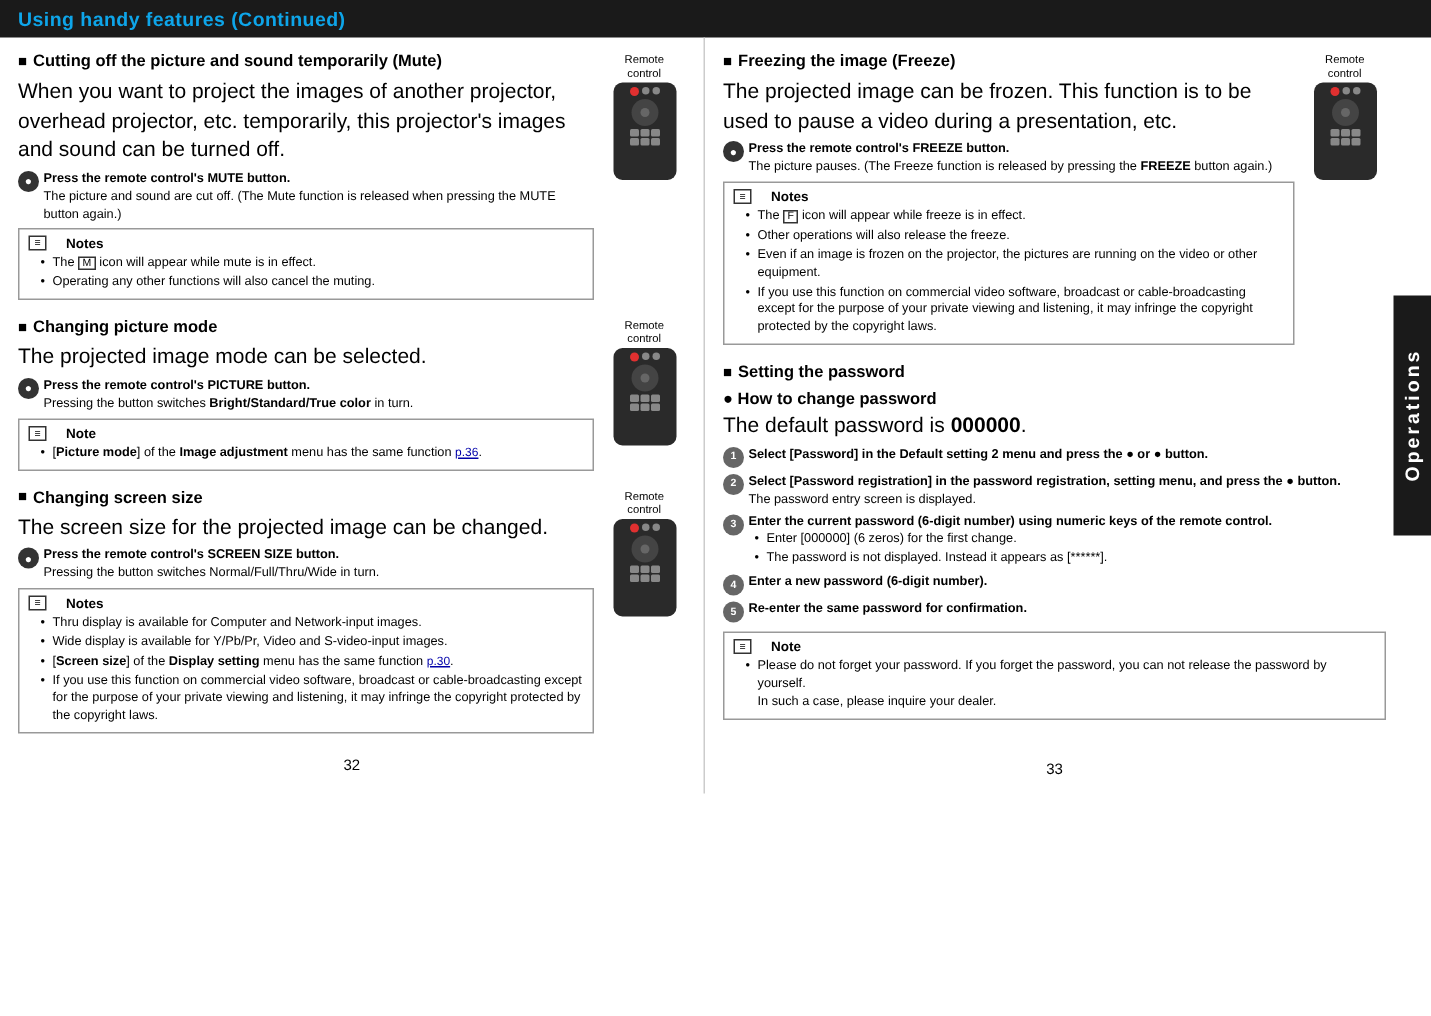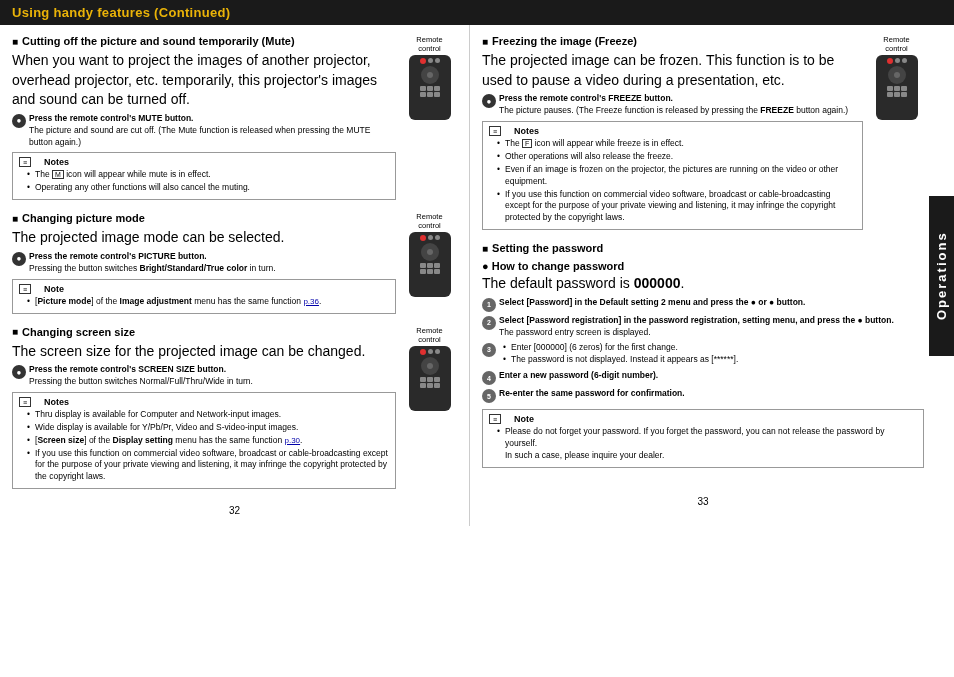--- a/index.html
+++ b/index.html
@@ -13,21 +13,21 @@
     }
 
     .page-container {
       width: 954px;
       background: #fff;
       padding: 0;
     }
 
     .page-header {
       background: #1a1a1a;
-      color: #eab308;
+      color: #0ea5e9;
       font-size: 13px;
       font-weight: bold;
       padding: 5px 12px;
       letter-spacing: 0.3px;
     }
 
     .content-area {
       display: flex;
       padding: 0;
       justify-content: center;
@@ -506,20 +506,21 @@
           <span class="numbered-circle">2</span>
           <div class="step-text">
             <strong>Select [Password registration] in the password registration, setting menu, and press the ● button.</strong><br>
             The password entry screen is displayed.
           </div>
         </div>
 
         <div class="step-row">
           <span class="numbered-circle">3</span>
           <div class="step-text">
+            <strong>Enter the current password (6-digit number) using numeric keys of the remote control.</strong>
             <ul class="bullet-list" style="padding-left:4px;">
               <li>Enter [000000] (6 zeros) for the first change.</li>
               <li>The password is not displayed. Instead it appears as [******].</li>
             </ul>
           </div>
         </div>
 
         <div class="step-row">
           <span class="numbered-circle">4</span>
           <div class="step-text">

